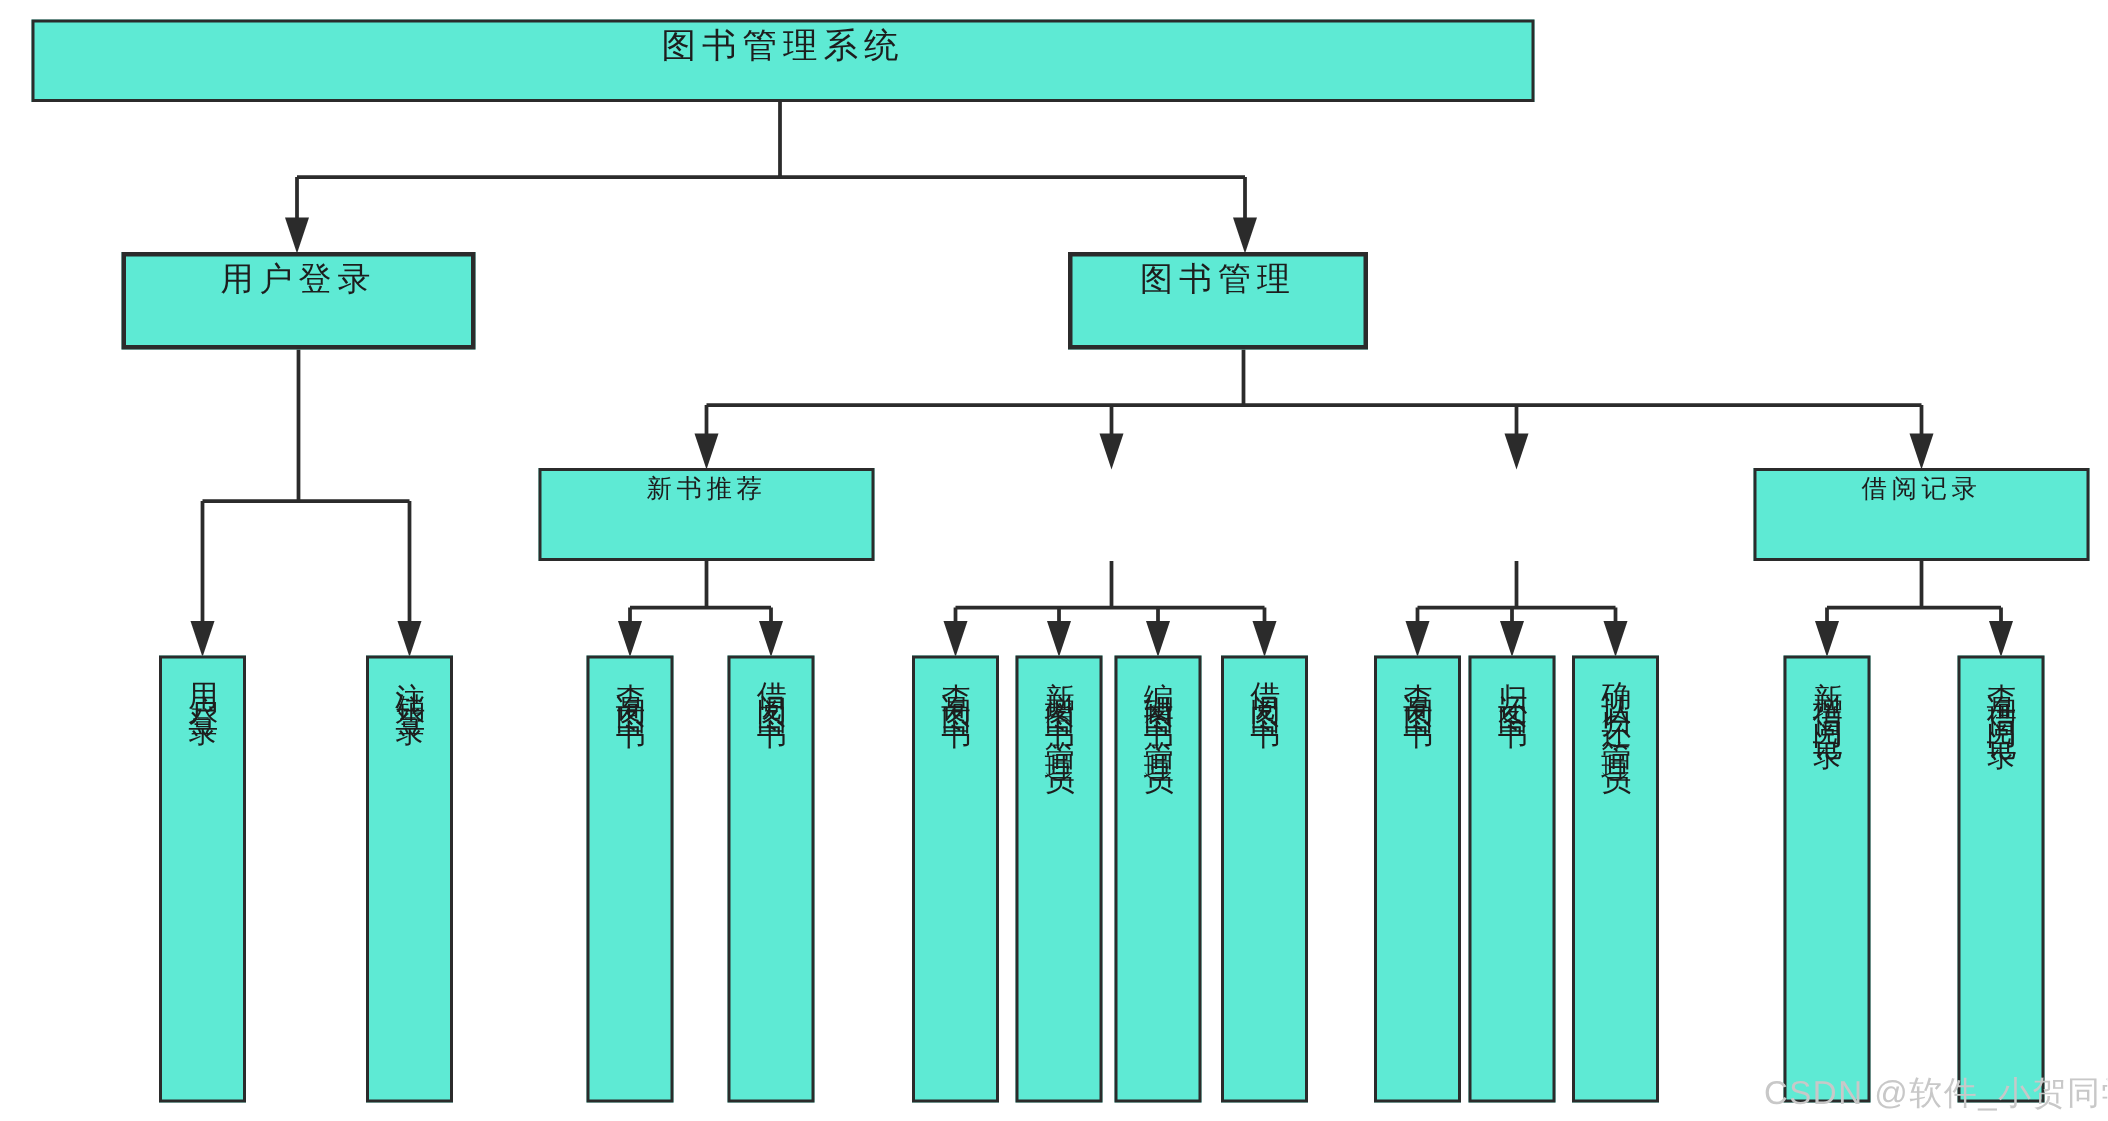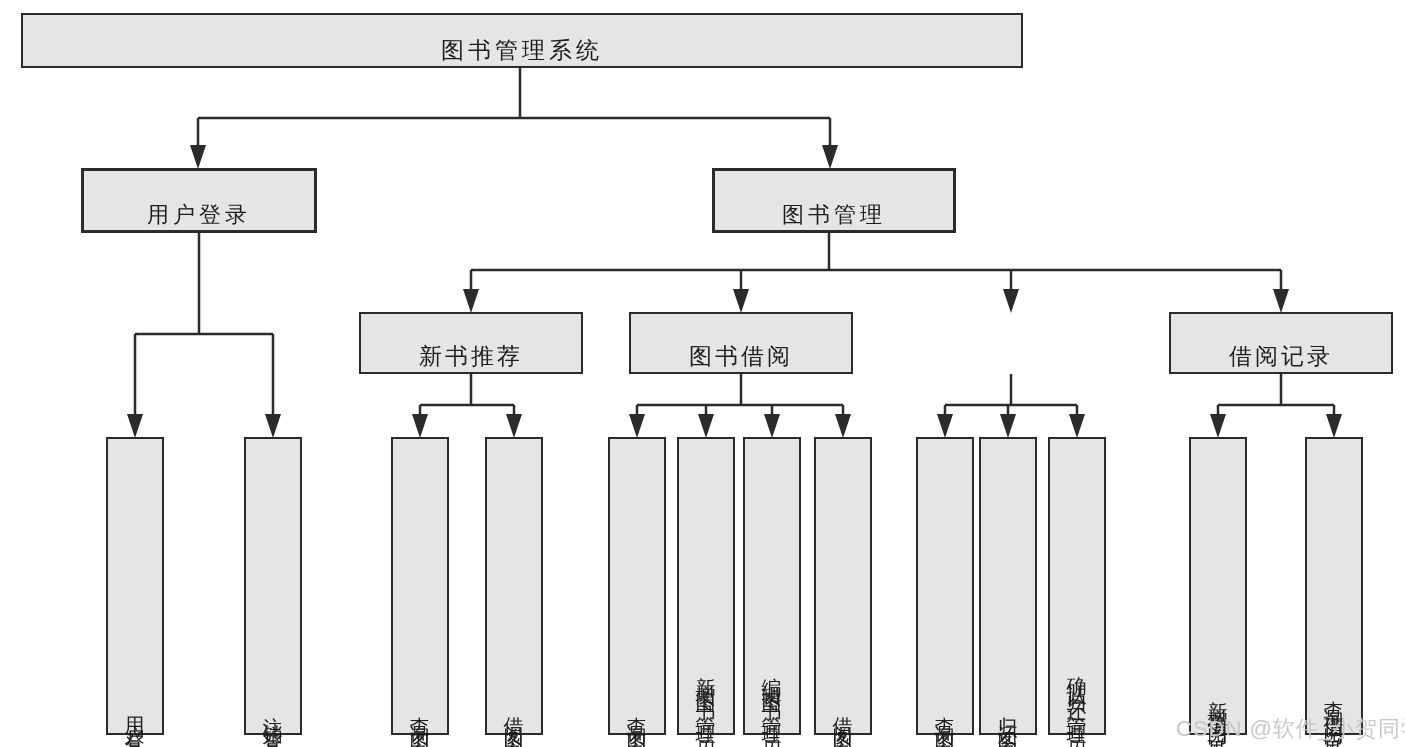--- a/index.html
+++ b/index.html
@@ -13,34 +13,34 @@
   }
   .connectors {
     position: absolute;
     left: 0; top: 0;
     width: 1405px; height: 747px;
     z-index: 1;
   }
   .node {
     position: absolute;
     box-sizing: border-box;
-    background: #e5e5e5;
+    background: #5eead4;
     border: 2px solid #2b2b2b;
     display: flex;
-    align-items: flex-end;
+    align-items: flex-start;
     justify-content: center;
     color: #1d1d1d;
     z-index: 2;
     white-space: nowrap;
   }
   .root  { left: 21px;  top: 13px;  width: 1002px; height: 55px; font-size: 23px; letter-spacing: 4px; }
   .lvl2  { top: 168px; height: 65px; border-width: 3px; font-size: 22px; letter-spacing: 4px; }
   .lvl2a { left: 81px;  width: 236px; }
-  .lvl2b { left: 712px; width: 244px; }
-  .lvl3  { top: 312px; height: 62px; width: 224px; font-size: 23px; letter-spacing: 3px; }
+  .lvl2b { left: 712px; width: 200px; }
+  .lvl3  { top: 312px; height: 62px; width: 224px; font-size: 17px; letter-spacing: 3px; }
   .leaf  { top: 437px; height: 298px; width: 58px; font-size: 20px; }
   .vtext {
     writing-mode: vertical-rl;
     text-orientation: mixed;
     letter-spacing: 8px;
     line-height: 1.1;
   }
   .watermark {
     position: absolute;
     left: 1176px;
@@ -104,23 +104,20 @@
   <div class="node lvl2 lvl2a">
     <span>用户登录</span>
   </div>
   <div class="node lvl2 lvl2b">
     <span>图书管理</span>
   </div>
 
   <div class="node lvl3" style="left:359px">
     <span>新书推荐</span>
   </div>
-  <div class="node lvl3" style="left:629px">
-    <span>图书借阅</span>
-  </div>
   <div class="node lvl3" style="left:1169px">
     <span>借阅记录</span>
   </div>
 
   <div class="node leaf" style="left:106px">
     <span class="vtext">用户登录</span>
   </div>
   <div class="node leaf" style="left:244px">
     <span class="vtext">注销登录</span>
   </div>

